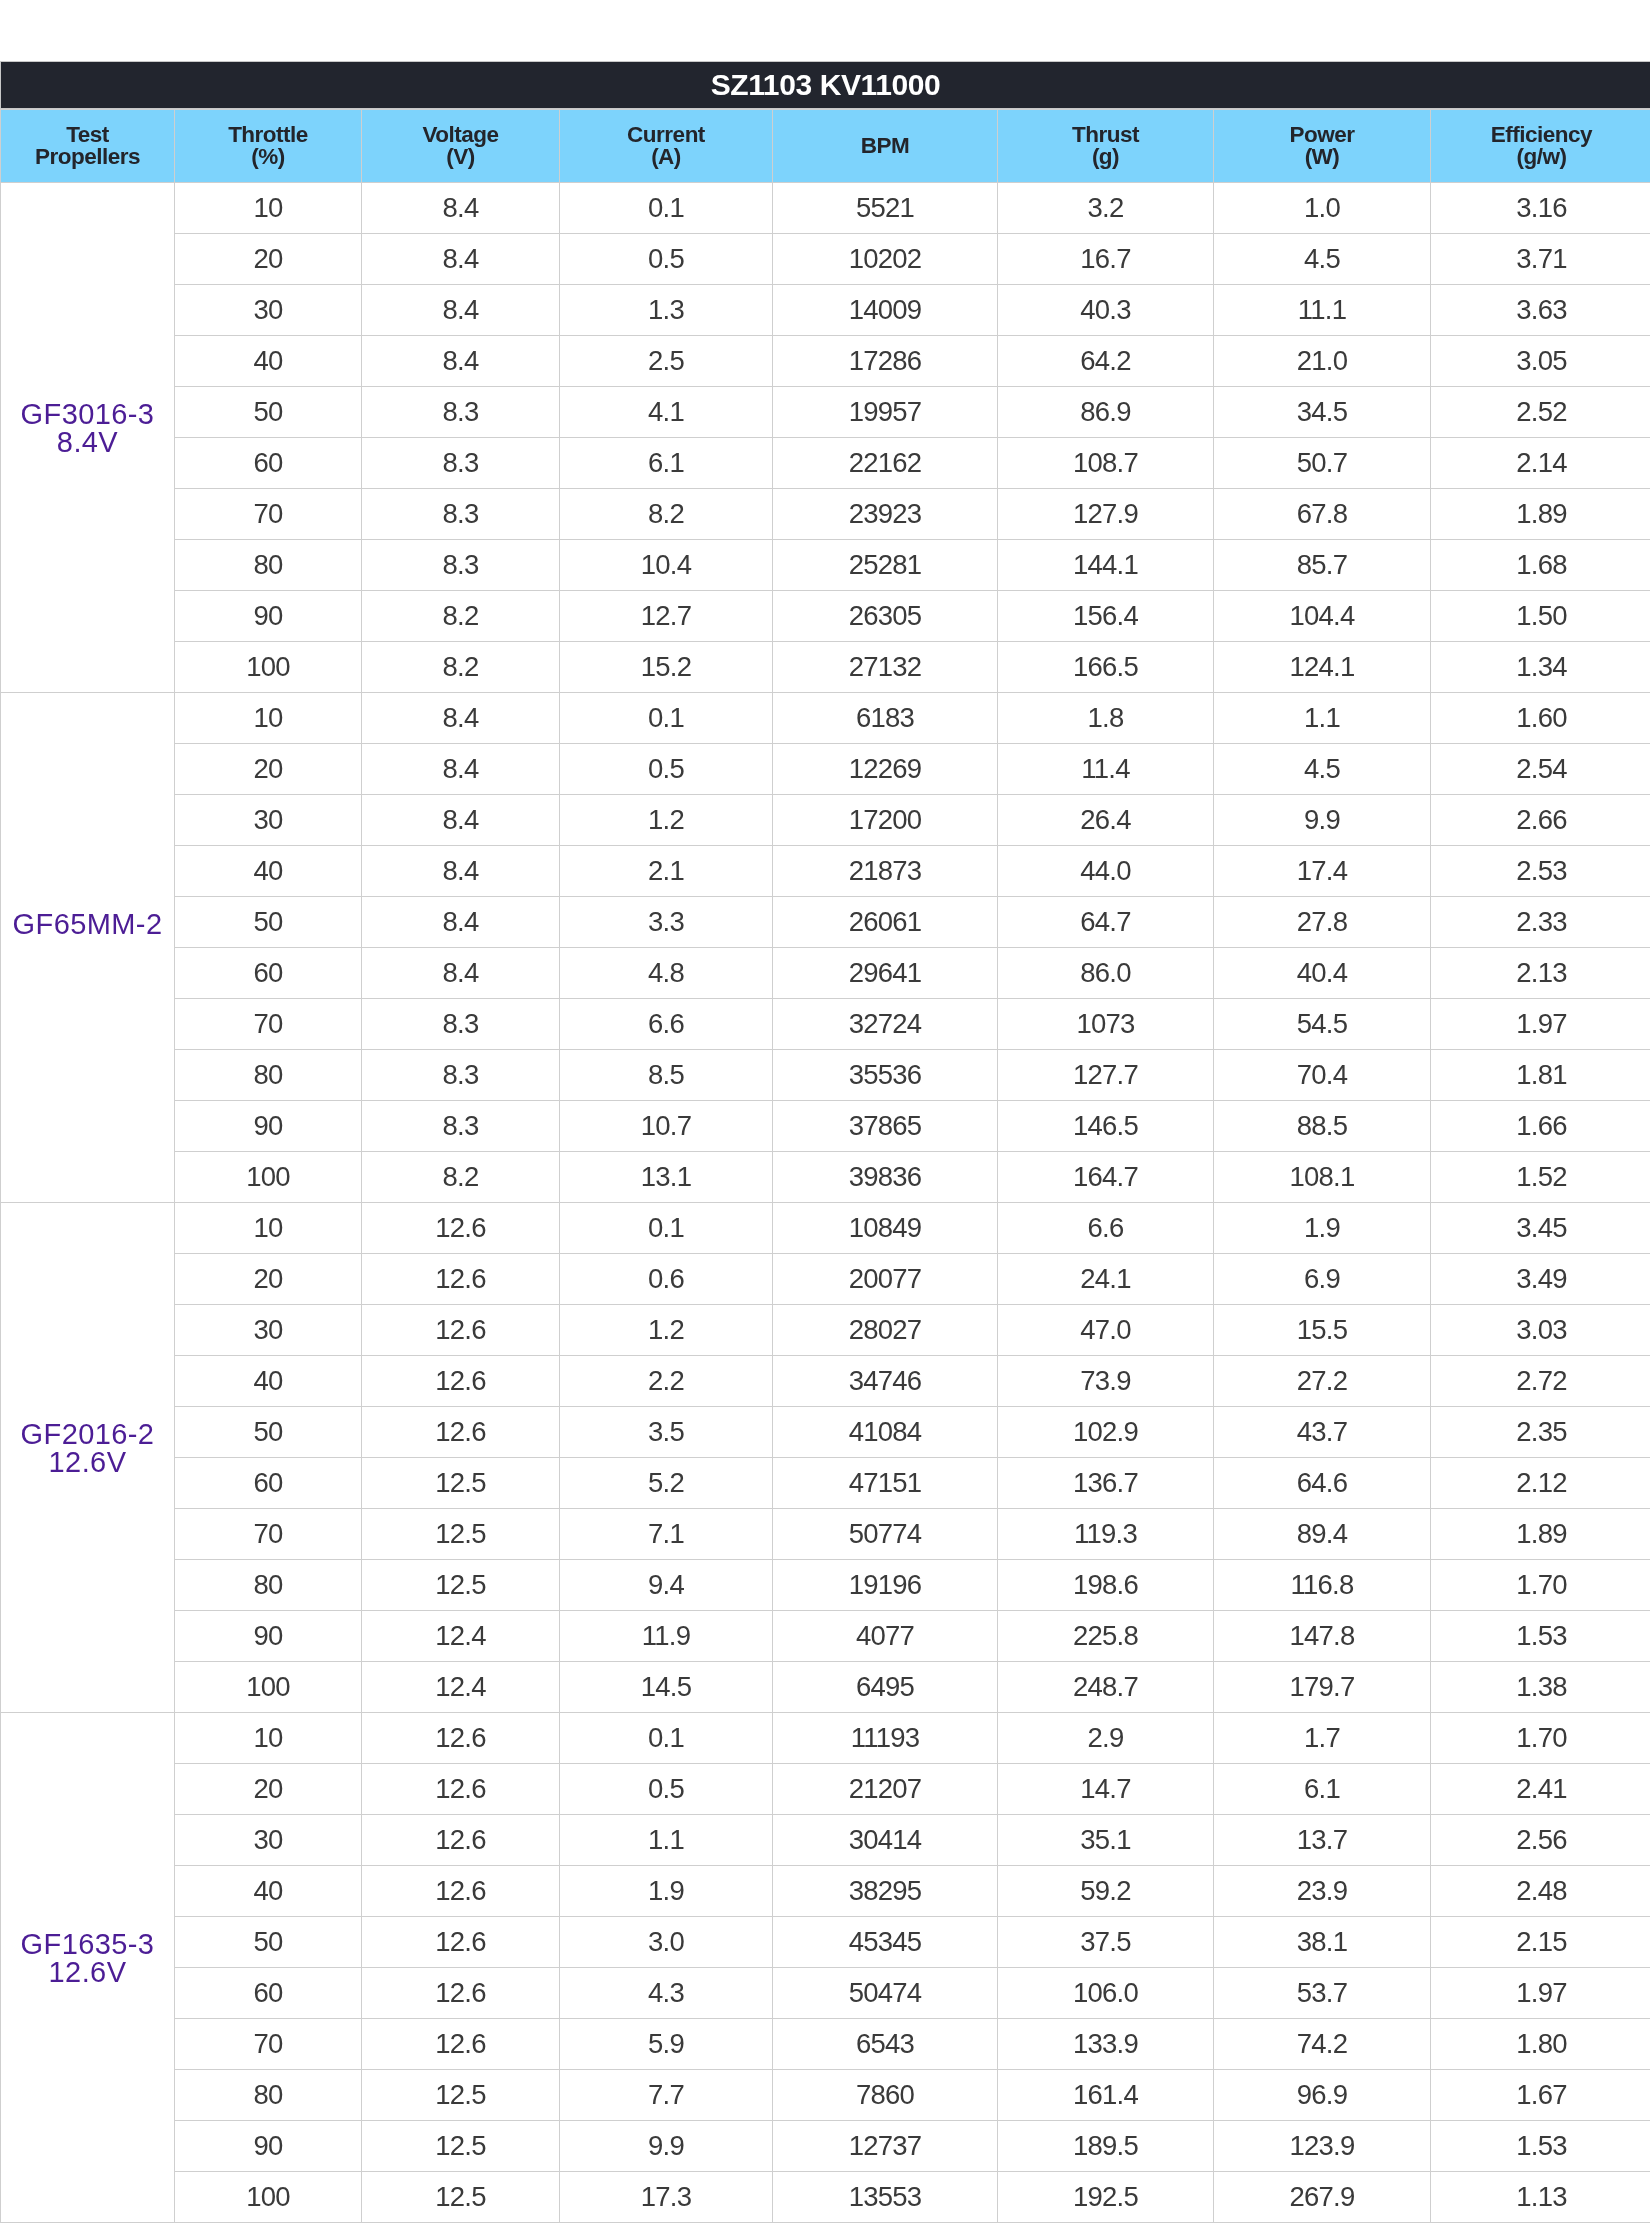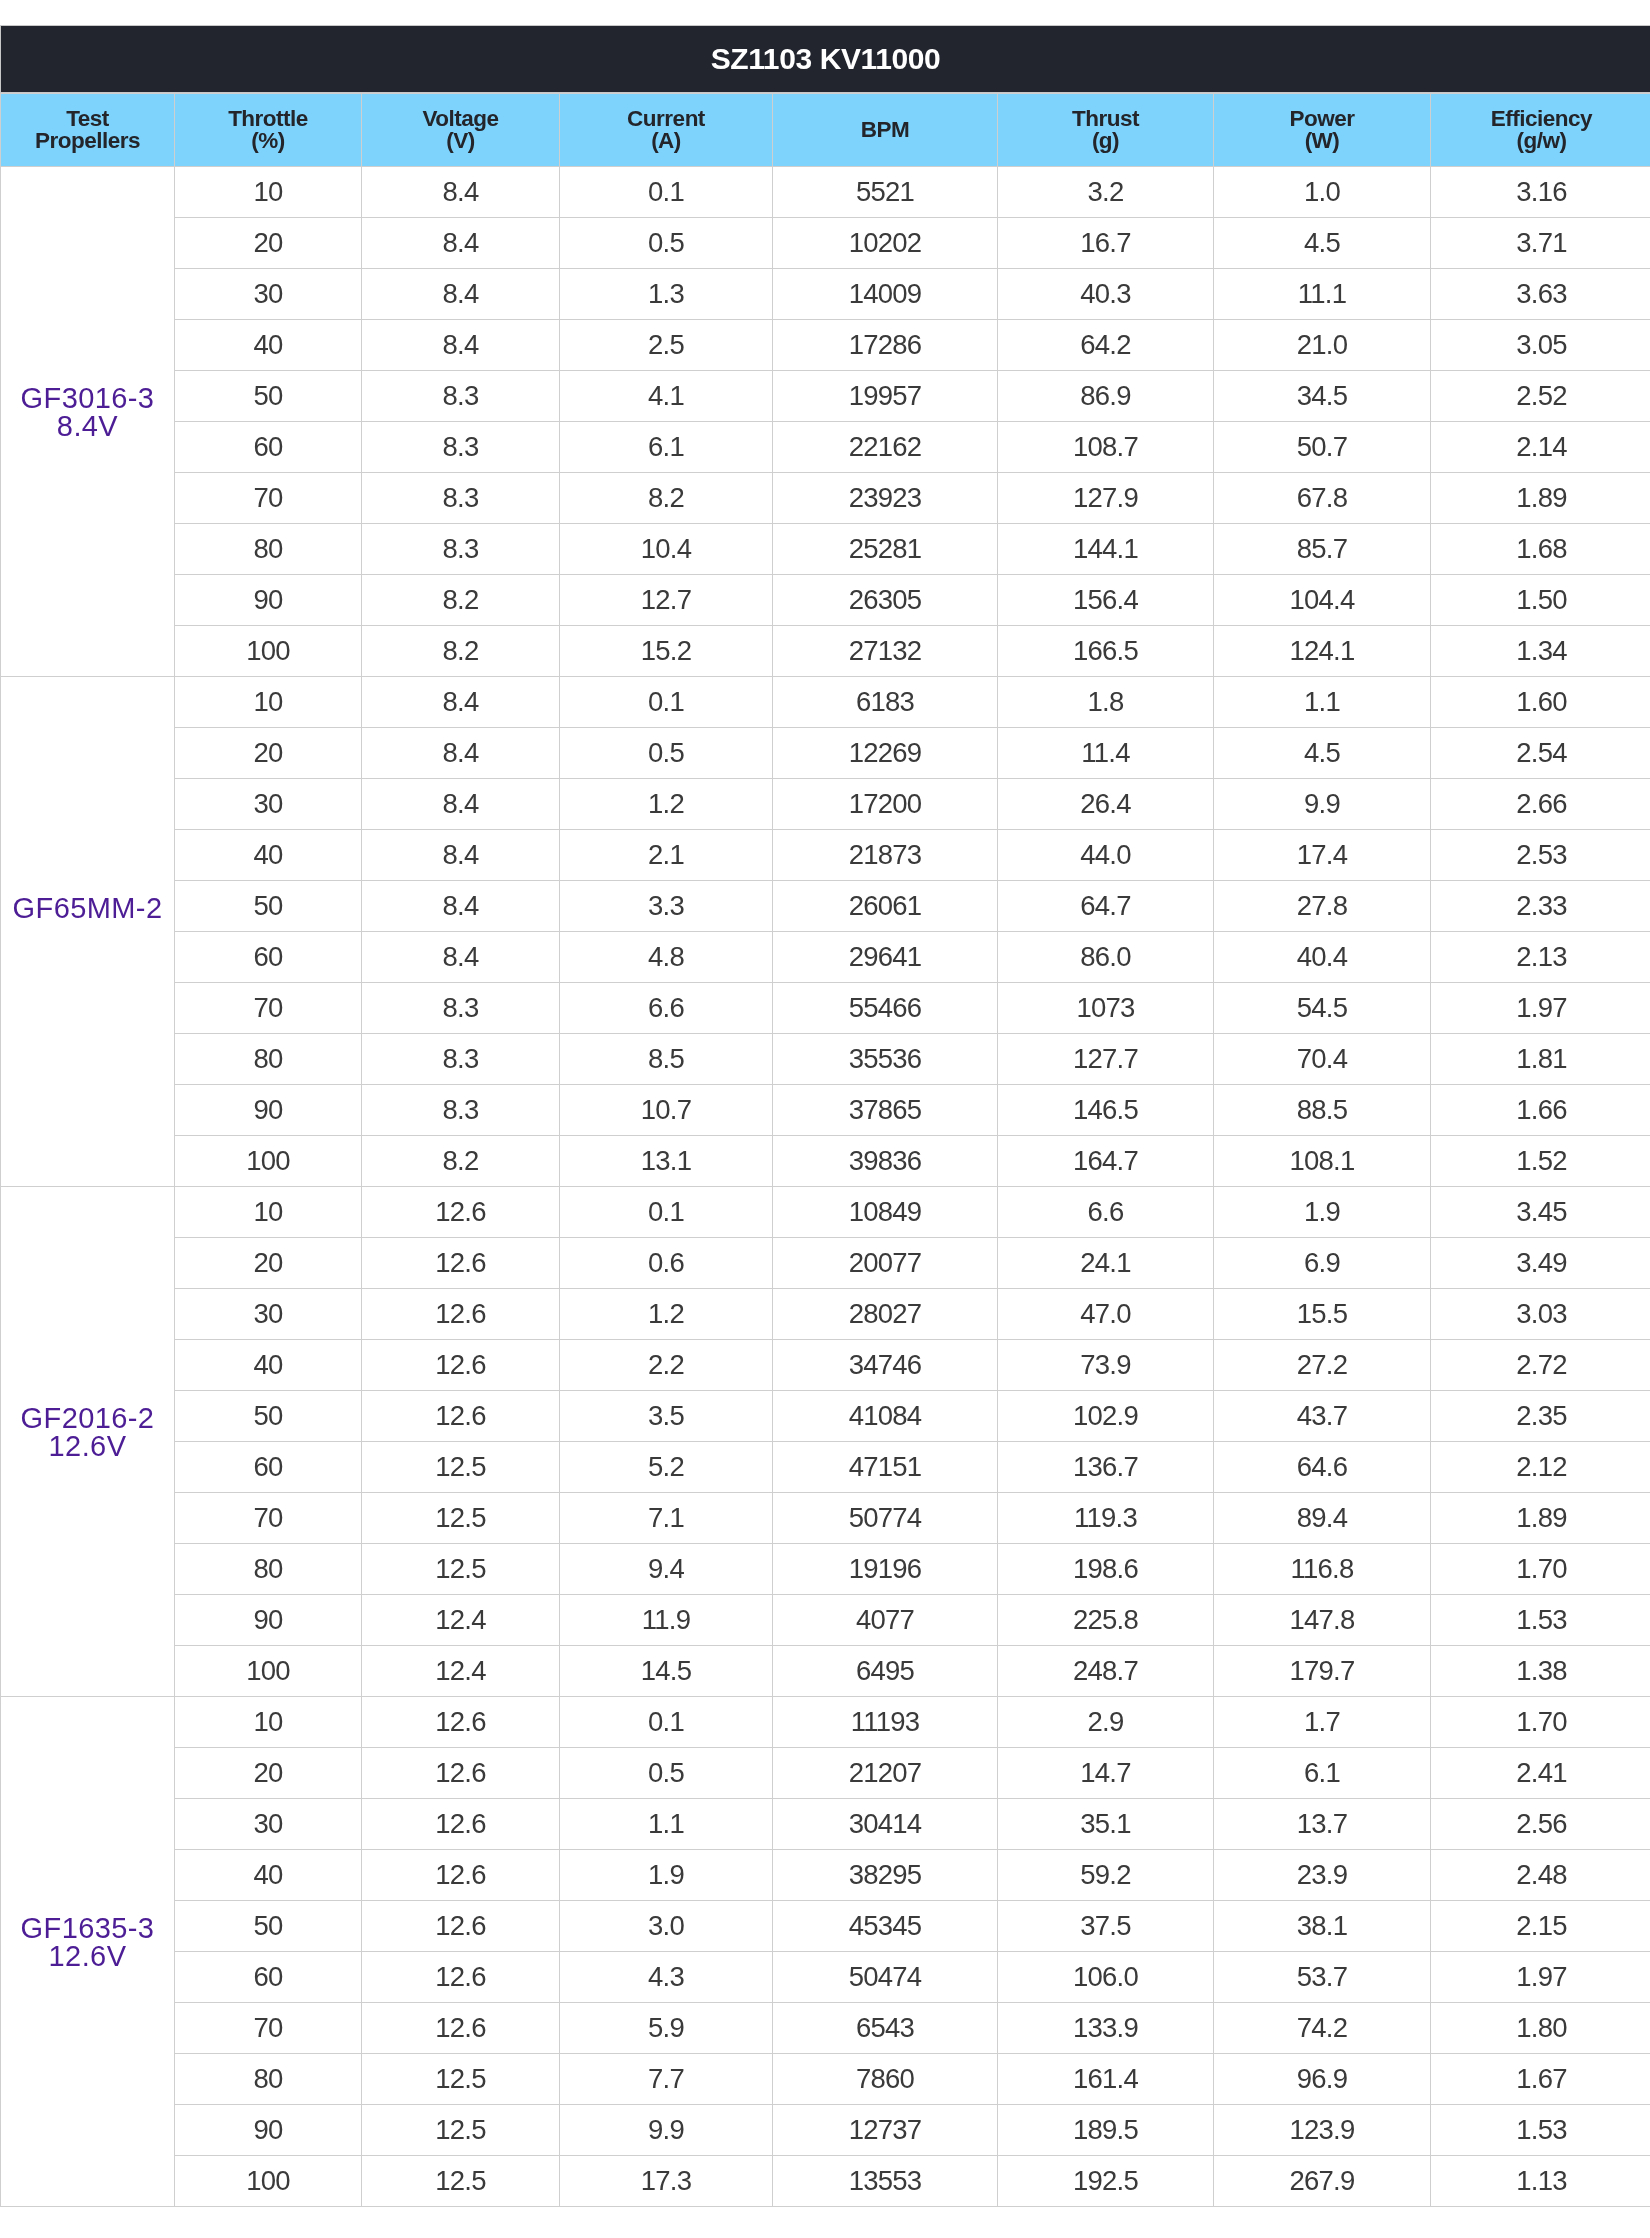--- a/index.html
+++ b/index.html
@@ -1,20 +1,20 @@
 <!DOCTYPE html>
 <html style="font-size:13.3px"><head>
 <meta charset="utf-8">
 <style>
   html, body { margin: 0; padding: 0; background: #ffffff; }
   body { width: 1651px; height: 2239px; position: relative; overflow: hidden;
          font-family: "Liberation Sans", "DejaVu Sans", sans-serif; color: #333333; }
   .sheet { position: absolute; left: 0; top: 25px; width: 1651px; }
-  .title-band { height: 68px; background: #22252e; border: 0.8px solid #c8c8c8; box-sizing: border-box;
-                display: flex; align-items: center; justify-content: center; }
+  .title-band { height: 48px; background: #22252e; border: 0.8px solid #c8c8c8; box-sizing: border-box;
+                display: flex; align-items: center; justify-content: center; margin-top: 36px; }
   .title-text { color: #ffffff; font-weight: bold; font-size: 30px; letter-spacing: -0.4px; }
   table { border-collapse: collapse; width: 1651px; table-layout: fixed; }
   col.c0 { width: 174px; } col.c1 { width: 187px; } col.c2 { width: 198px; } col.c3 { width: 213px; }
   col.c4 { width: 225px; } col.c5 { width: 216px; } col.c6 { width: 217px; } col.c7 { width: 222px; }
   th, td { border: 1.3px solid #cfcfcf; text-align: center; padding: 0; }
   thead th { height: 72px; background: #7dd3fc; color: #23252b; font-weight: bold; font-size: 22.5px;
              line-height: 22px; letter-spacing: -0.5px; }
   tbody td { height: 50px; font-size: 27.5px; color: #3a3a3a; letter-spacing: -0.8px; }
   td.group-label { vertical-align: top; padding-top: 217px; font-size: 29px; letter-spacing: 0.4px;
                    line-height: 28px; color: #4c1d95; background: #fff; }
@@ -222,21 +222,21 @@
           <td>4.8</td>
           <td>29641</td>
           <td>86.0</td>
           <td>40.4</td>
           <td>2.13</td>
         </tr>
         <tr>
           <td>70</td>
           <td>8.3</td>
           <td>6.6</td>
-          <td>55466</td>
+          <td>32724</td>
           <td>1073</td>
           <td>54.5</td>
           <td>1.97</td>
         </tr>
         <tr>
           <td>80</td>
           <td>8.3</td>
           <td>8.5</td>
           <td>35536</td>
           <td>127.7</td>

